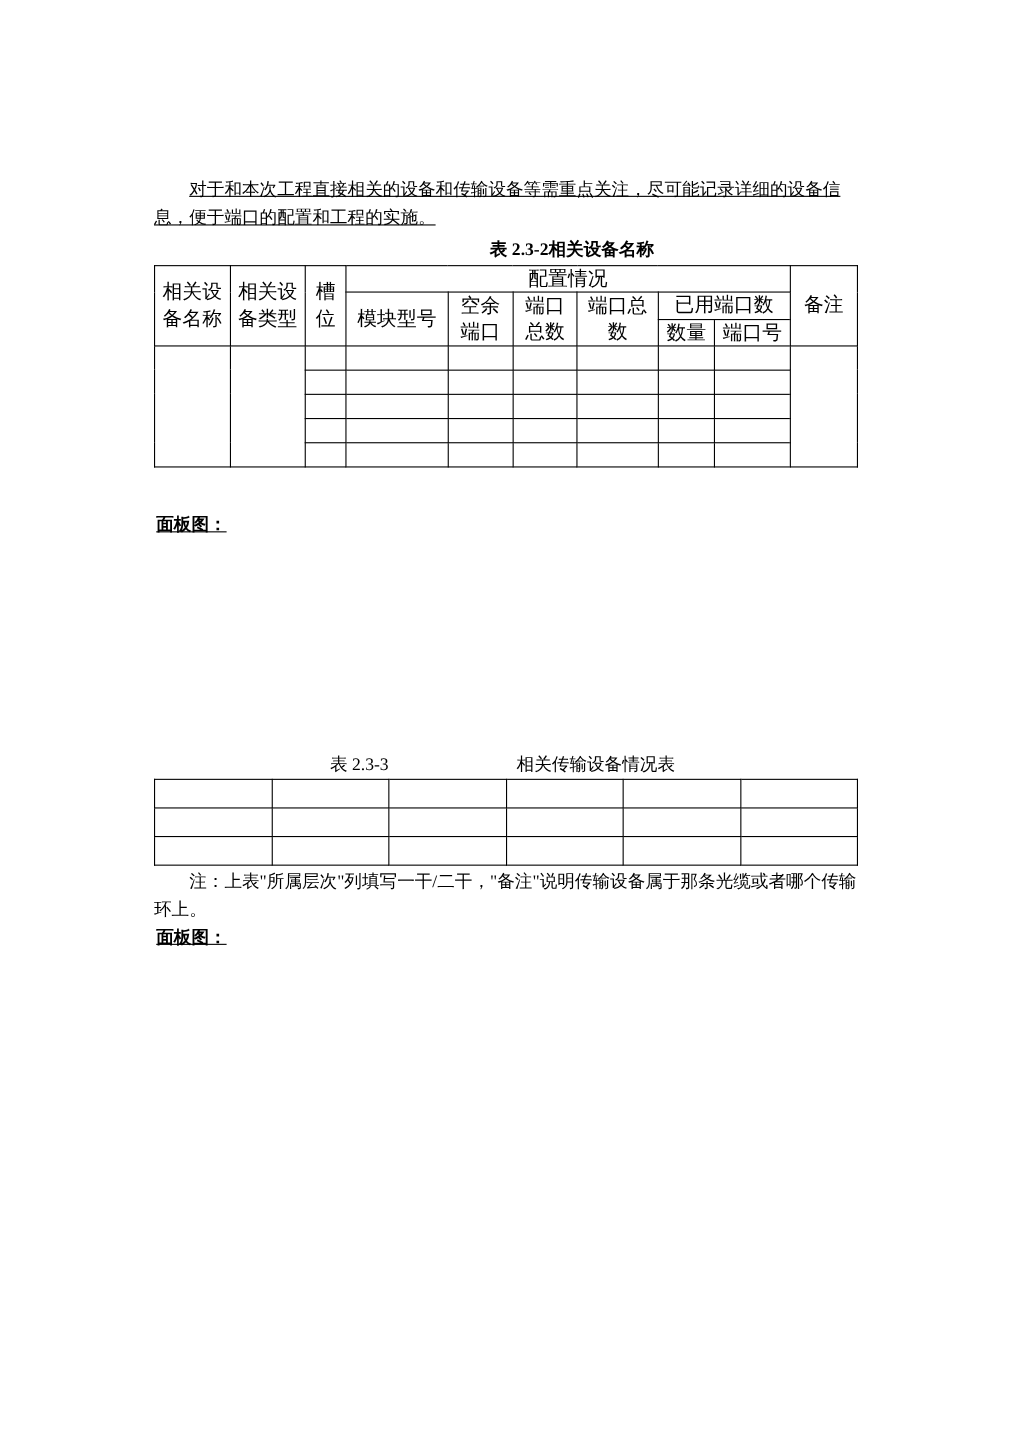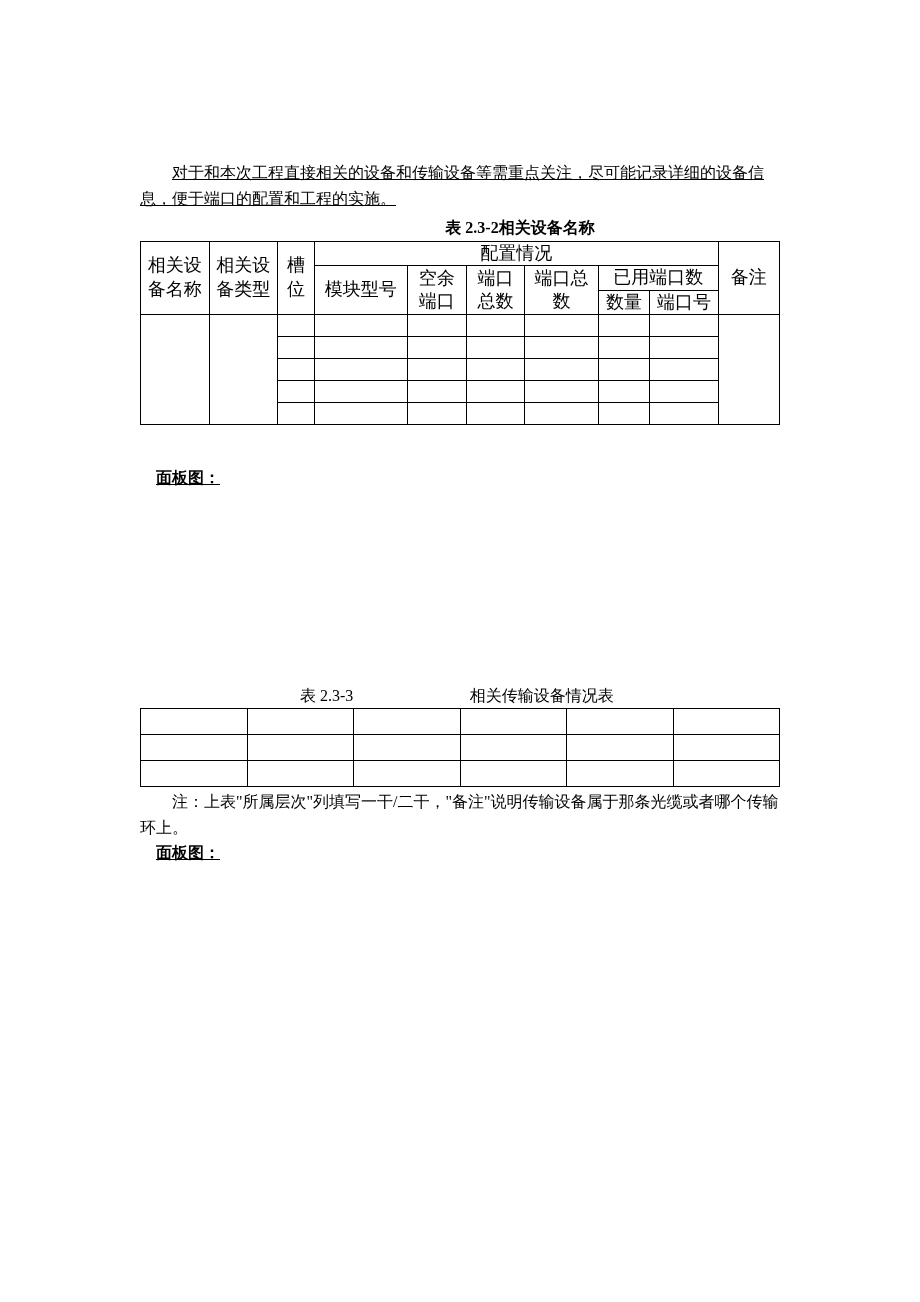--- a/index.html
+++ b/index.html
@@ -45,21 +45,21 @@
       line-height: 1.3;
       height: 22px;
     }
     .t1 td, .t1 th { font-size: 18px; }
     .t1 .hdr { height: 24px; }
     .t2 td, .t2 th { font-size: 15px; height: 26px; }
     .t2 .hdr2 { height: 44px; }
     .heading {
       font-weight: bold;
       text-decoration: underline;
-      margin: 40px 0 0 16px;
+      margin: 40px 0 0 2px;
     }
     .note {
       text-indent: 2em;
       margin: 2px 0 0 0;
     }
     .spacer-lg { height: 190px; }
     .table-title-2 {
       display: flex;
       justify-content: space-between;
       padding: 0 20px 0 160px;

